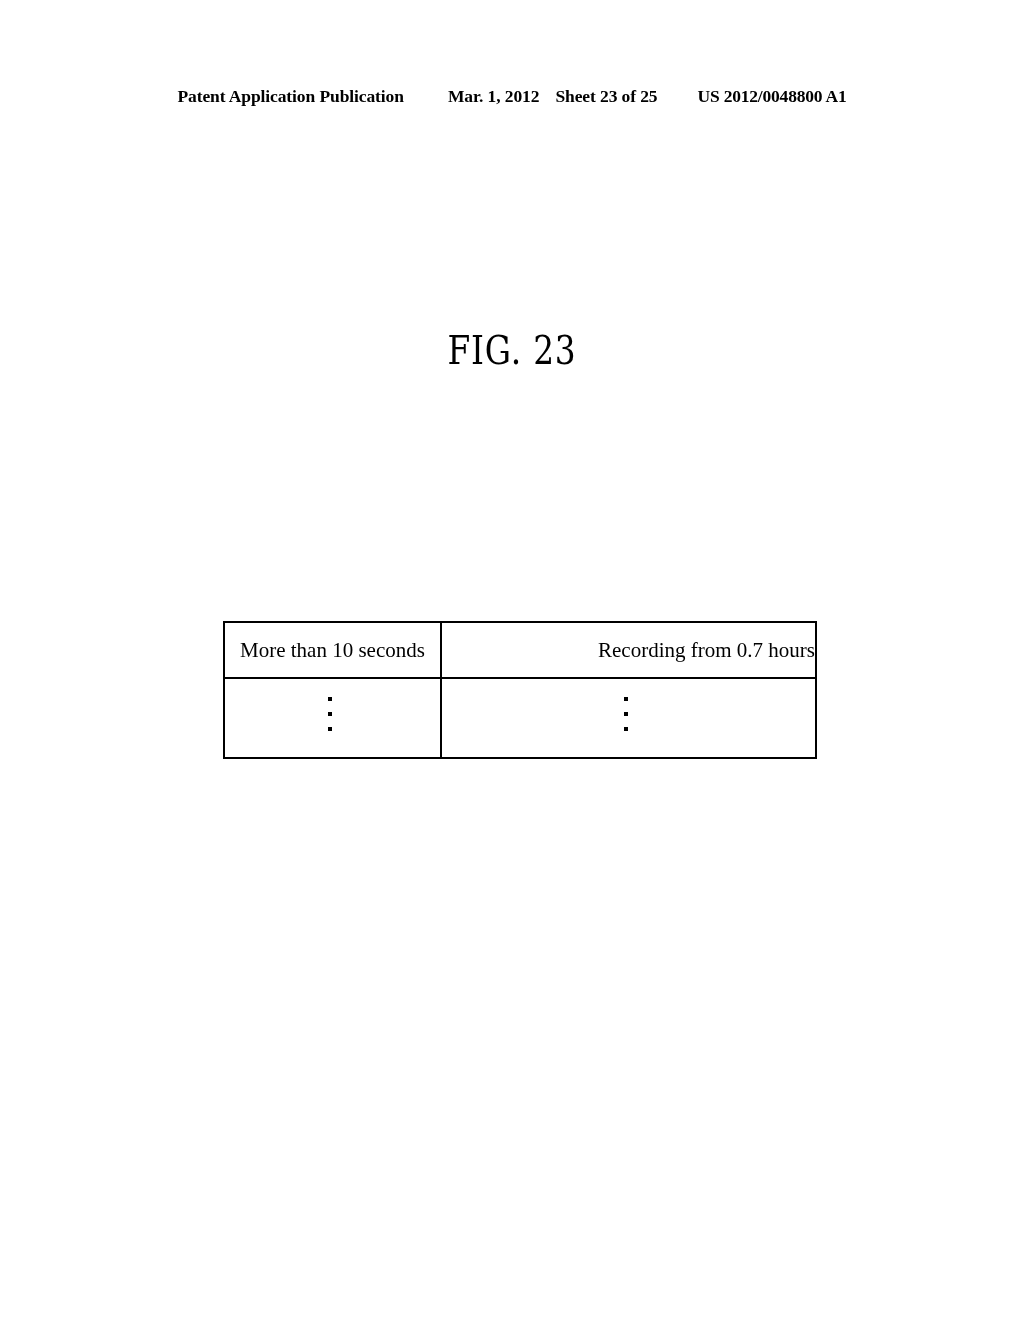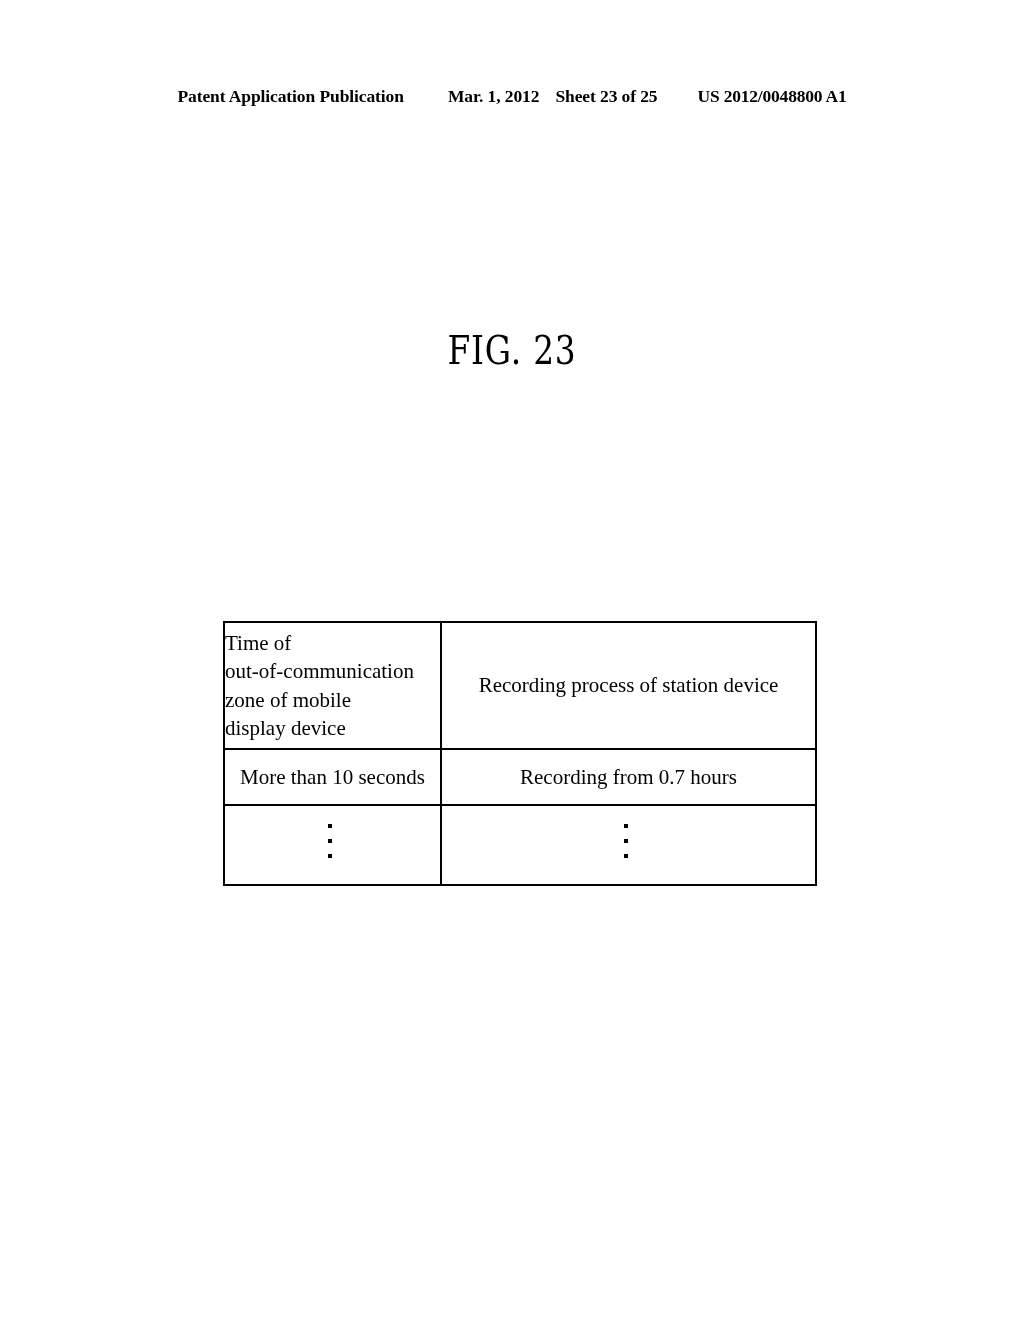--- a/index.html
+++ b/index.html
@@ -95,21 +95,21 @@
 
   .data-row td {
     height: 54px;
   }
   .cell-left {
     padding-left: 11px;
     text-align: center;
   }
   .cell-right {
     padding-left: 20px;
-    text-align: center;
+    text-align: right;
   }
 
   .ellipsis-row td {
     height: 78px;
     text-align: center;
     vertical-align: middle;
   }
   .vdots {
     display: inline-block;
     line-height: 0;
@@ -142,29 +142,20 @@
 </div>
 
 <div class="fig-label">FIG. 23</div>
 
 <table class="fig-table">
   <colgroup>
     <col class="col-left">
     <col class="col-right">
   </colgroup>
   <tbody>
-    <tr>
-      <td class="hdr-cell-left">
-        <div>Time of</div>
-        <div>out-of-communication</div>
-        <div>zone of mobile</div>
-        <div>display device</div>
-      </td>
-      <td class="hdr-cell-right">Recording process of station device</td>
-    </tr>
 
     <tr class="data-row">
       <td class="cell-left">More than 10 seconds</td>
       <td class="cell-right">Recording from 0.7 hours</td>
     </tr>
 
 
 
     <tr class="ellipsis-row">
       <td>

